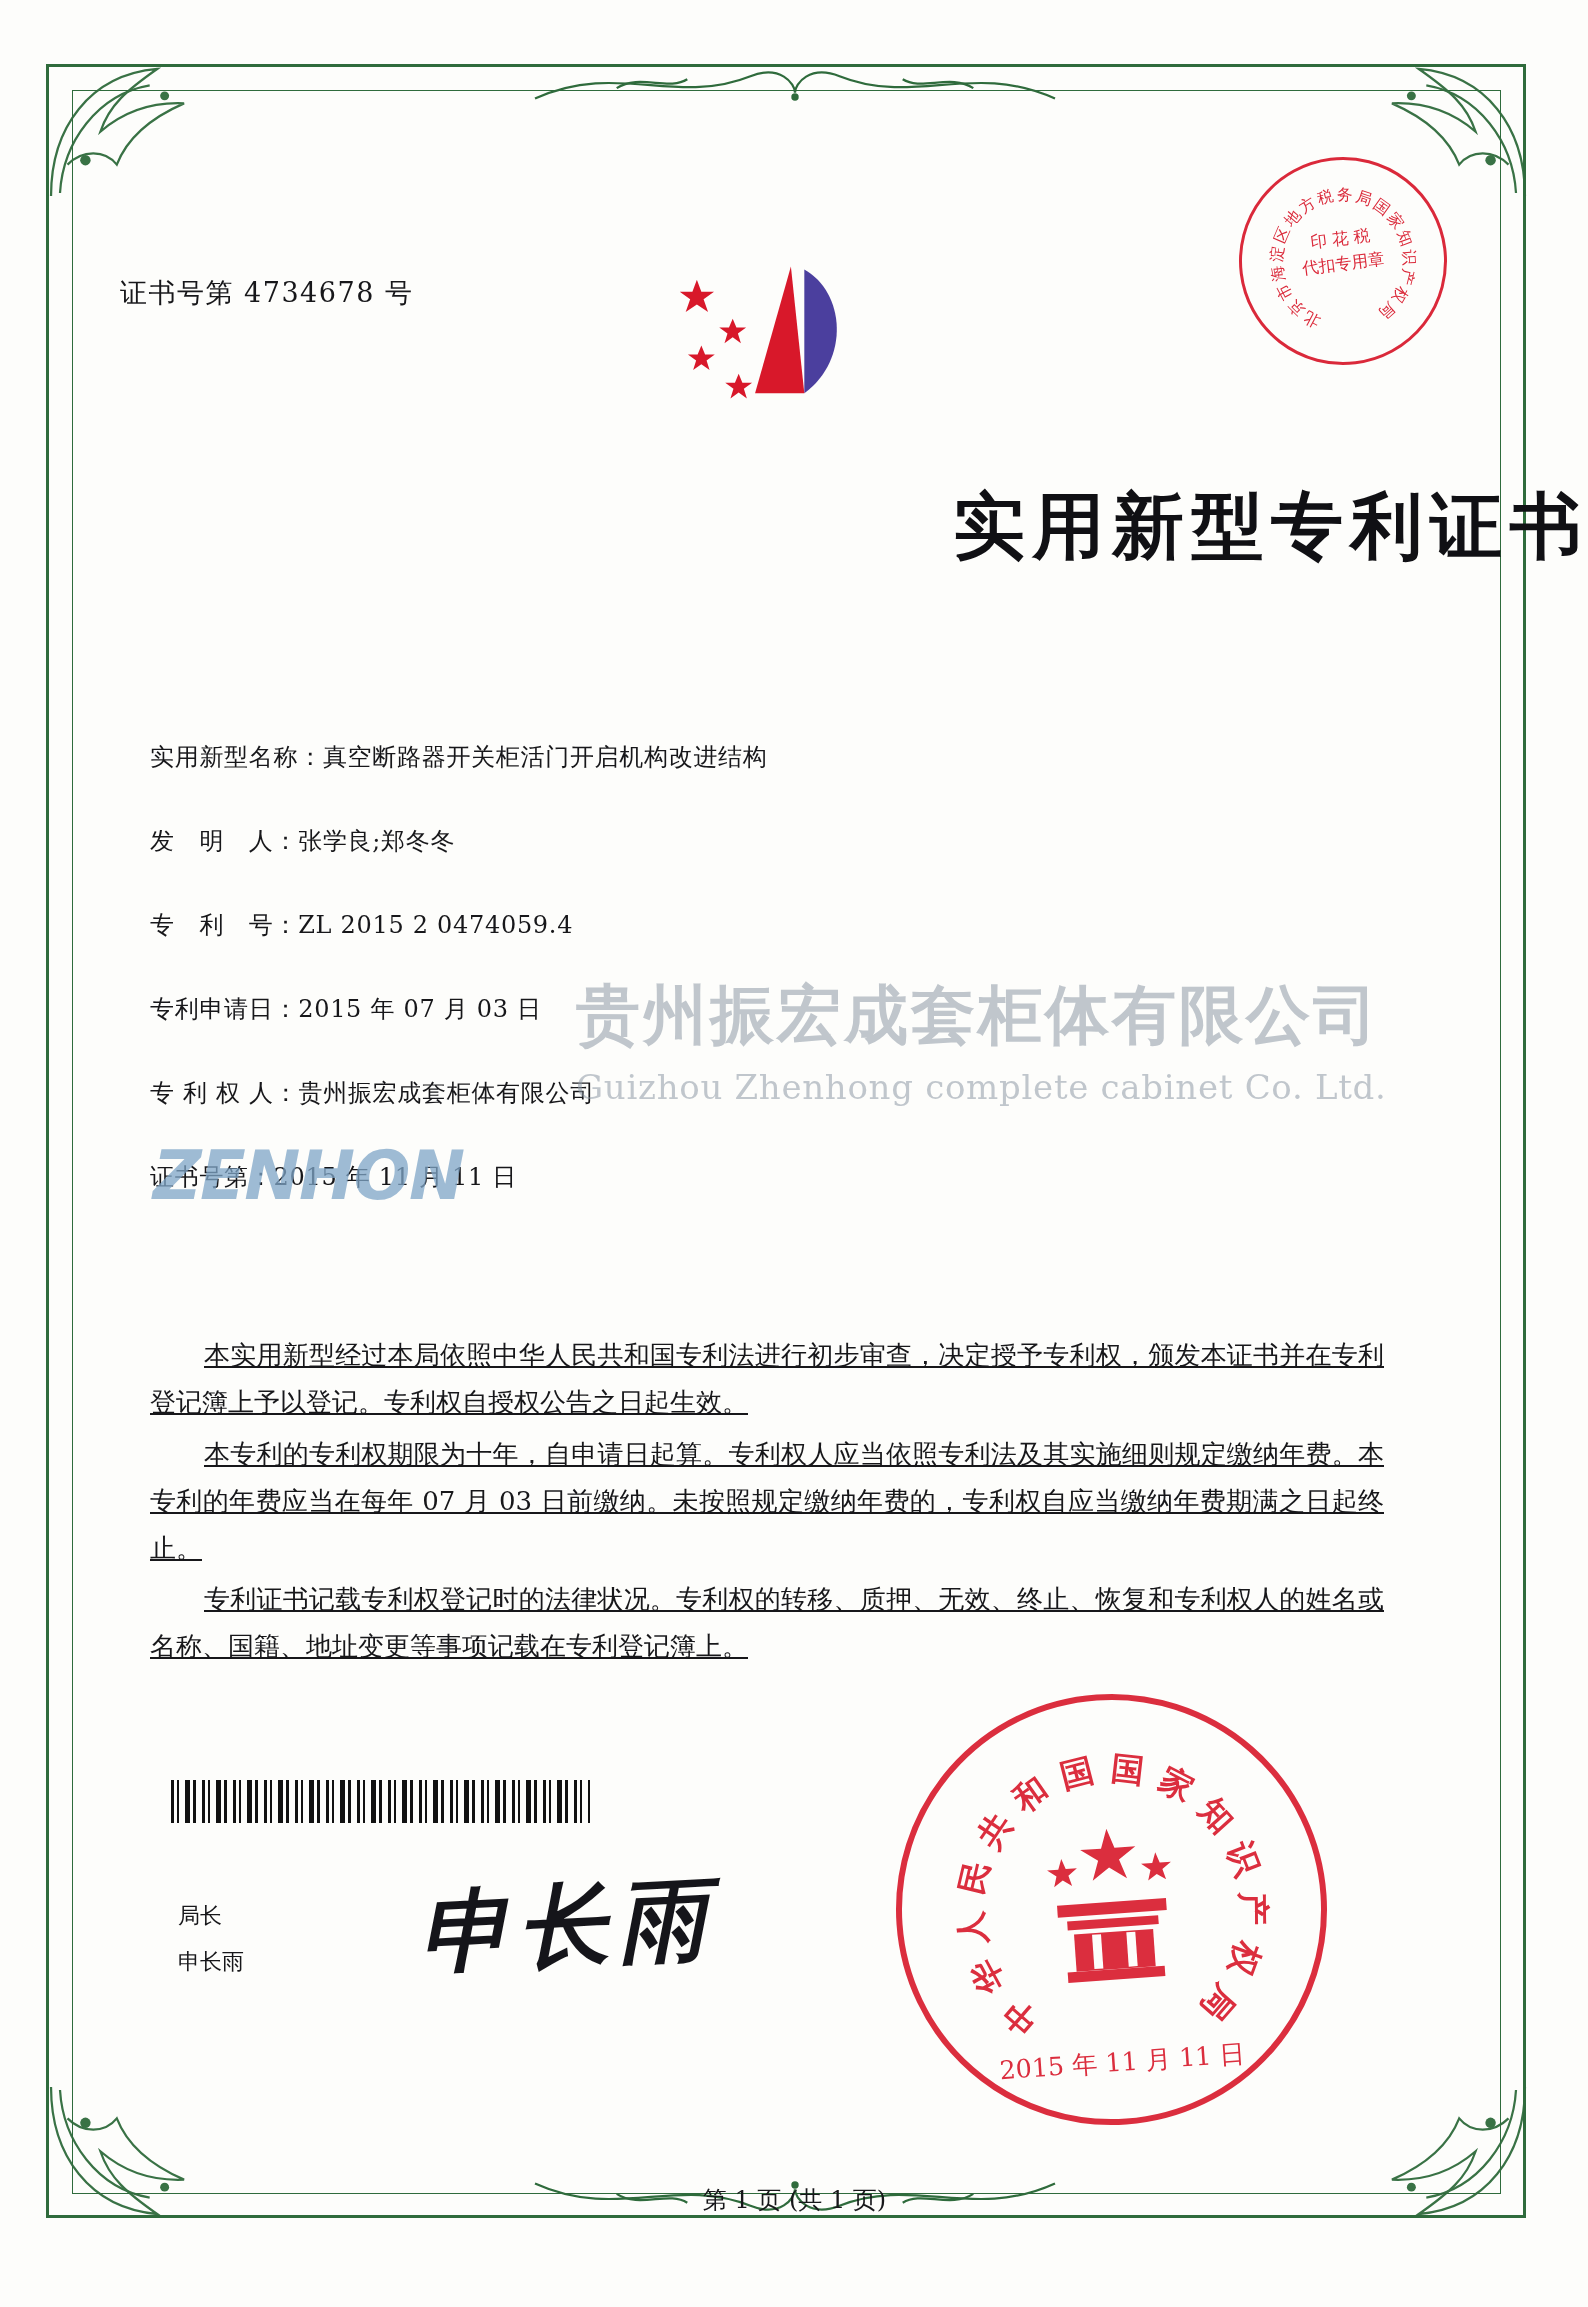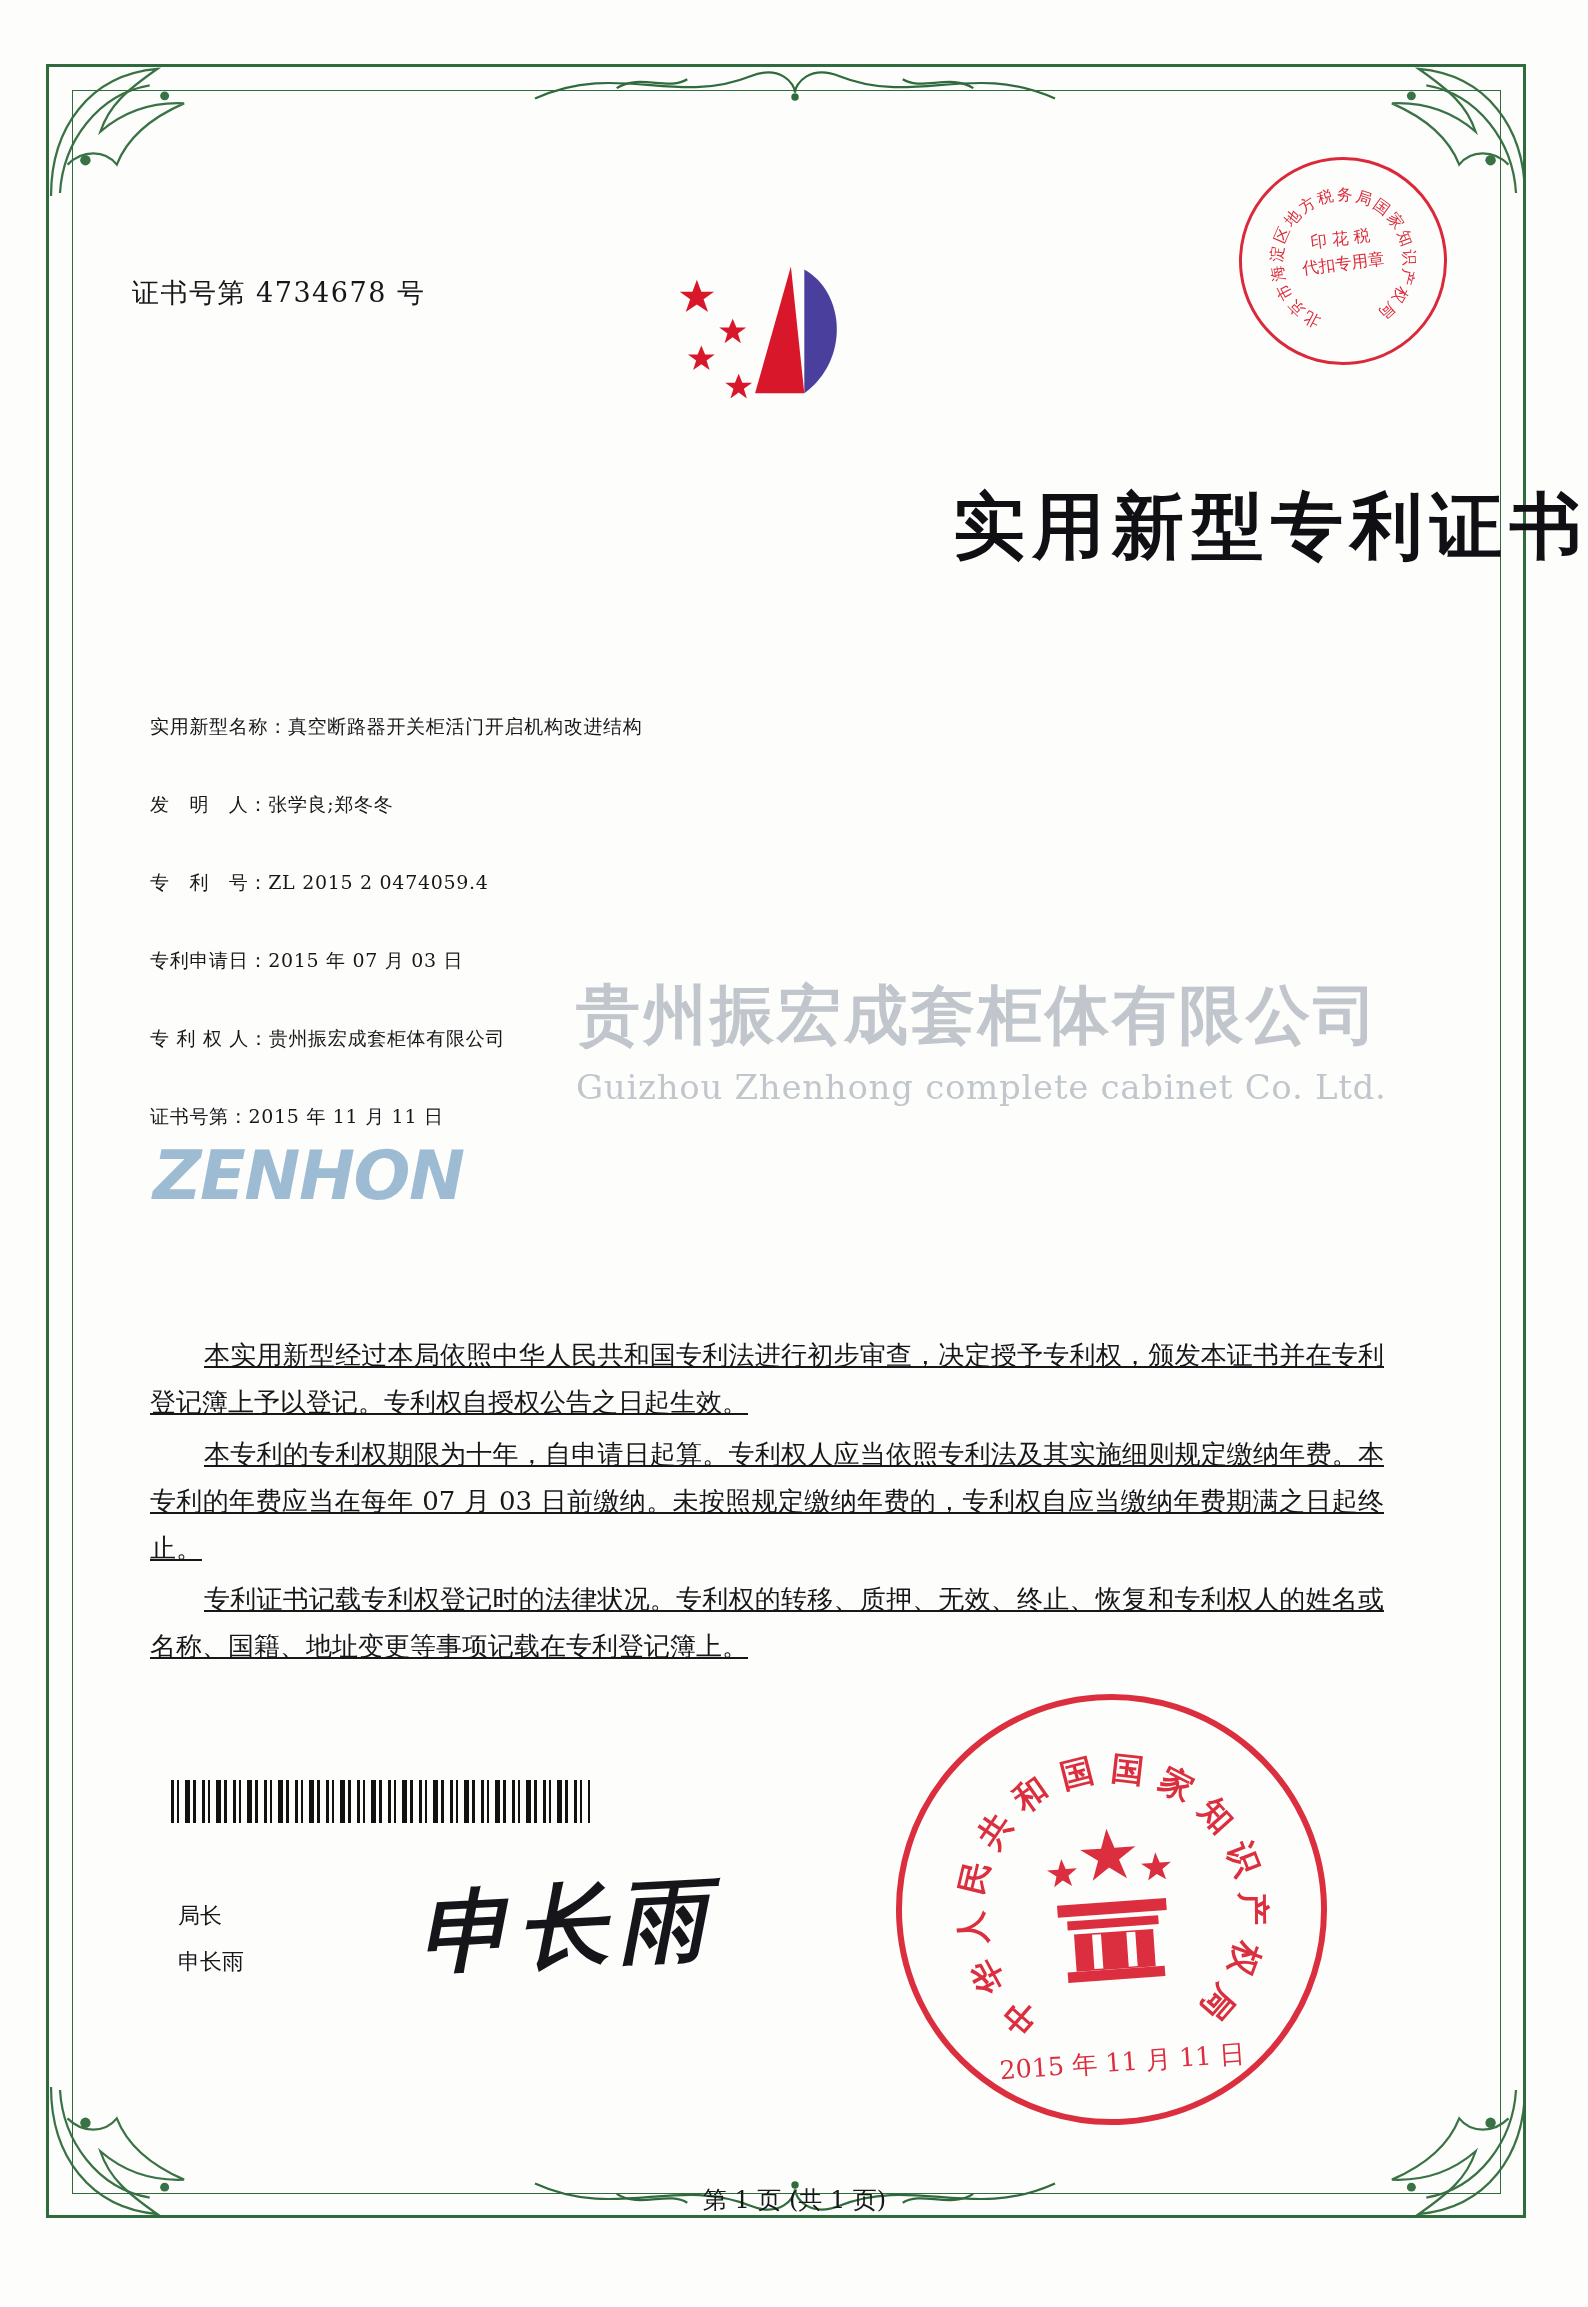--- a/index.html
+++ b/index.html
@@ -63,21 +63,20 @@
   .top-flourish svg, .bottom-flourish svg { width:100%; height:100%; display:block; }
 
   
   .cert-no {
     position: absolute;
     left: 120px; top: 275px;
     font-size: 27px;
     letter-spacing: 1.5px;
     color: #17171a;
     font-family: "DejaVu Serif", "Liberation Serif", serif;
-    margin-left: 12px;
   }
   .emblem {
     position: absolute;
     left: 658px; top: 247px;
     width: 224px; height: 194px;
   }
   .emblem svg { width: 100%; height: 100%; }
 
   .stamp-tax {
     position: absolute;
@@ -122,25 +121,26 @@
     font-family: "DejaVu Serif", "Liberation Serif", serif;
   }
 
   
   .fields {
     position: absolute;
     left: 150px; top: 714px;
     width: 1227px;
   }
   .field {
-    font-size: 19px;
+    font-size: 24px;
     color: #17171a;
     margin-bottom: 52px;
     font-family: "DejaVu Serif", "Liberation Serif", serif;
     white-space: nowrap;
+    margin-top: 27px;
   }
   .field .label { letter-spacing: 0.7px; }
   .field .value { letter-spacing: 0.7px; }
 
   
   .body-text {
     position: absolute;
     left: 150px; top: 1332px;
     width: 1234px;
     font-size: 26px;

